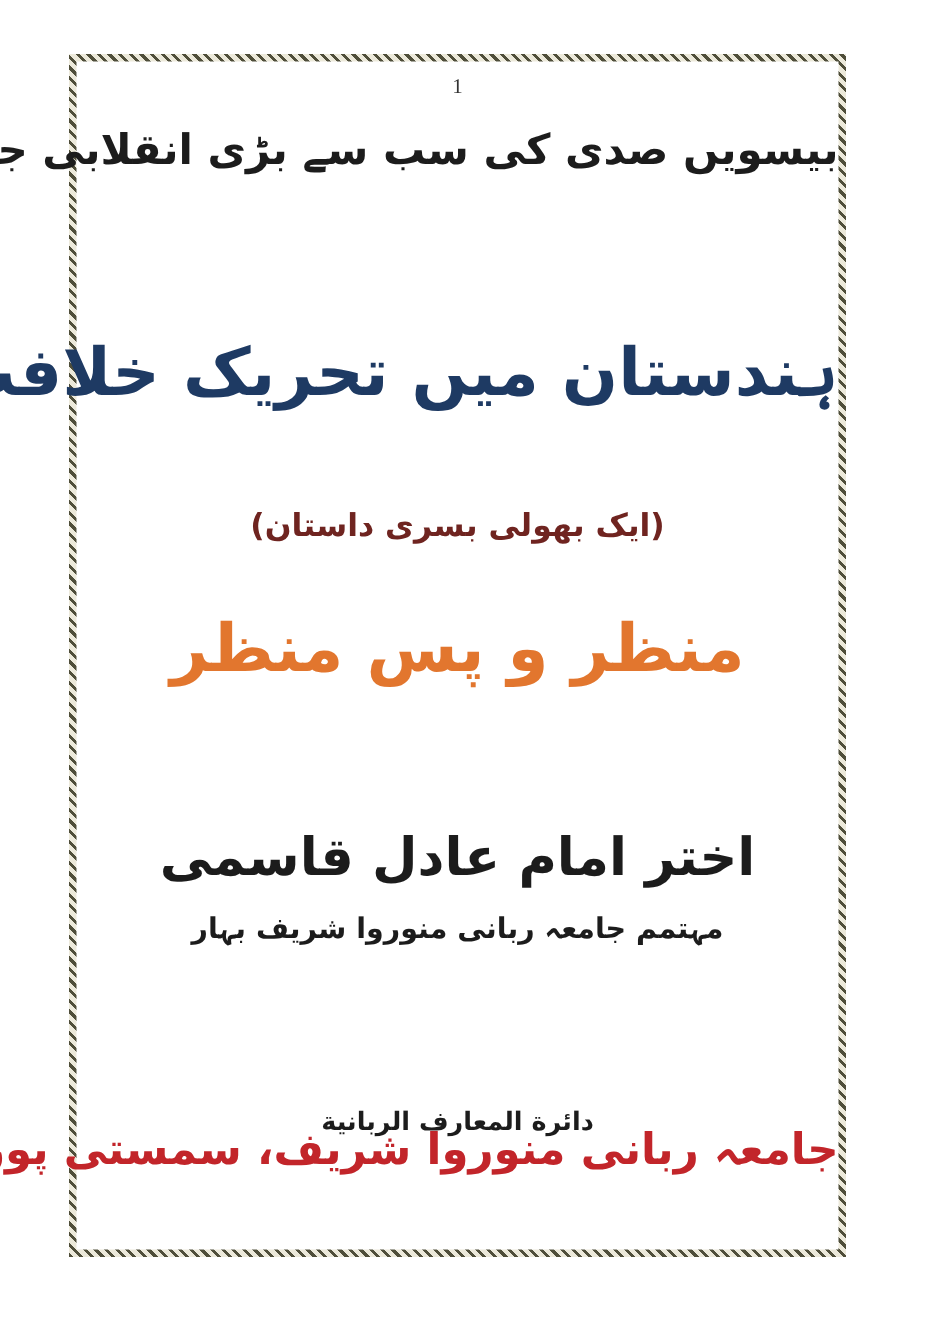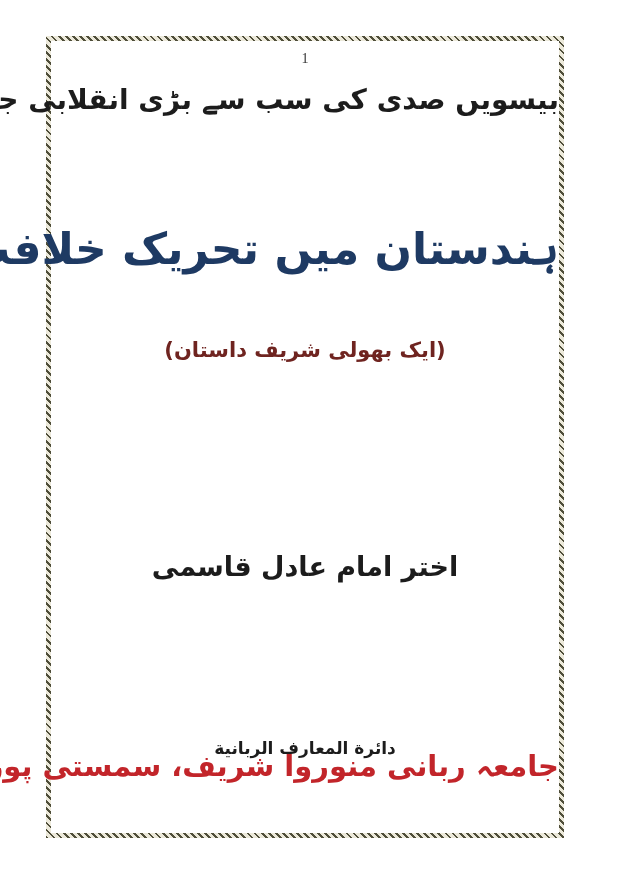--- a/index.html
+++ b/index.html
@@ -76,21 +76,21 @@
     color: var(--subtitle);
   }
   .theme {
     top: 362px;
     font-size: 44px;
     font-weight: bold;
     color: var(--theme);
   }
   .author {
     top: 508px;
-    font-size: 27px;
+    font-size: 35px;
     font-weight: bold;
     color: var(--text);
   }
   .role {
     top: 566px;
     font-size: 19px;
     font-weight: 600;
     color: var(--text);
   }
   .org {
@@ -109,19 +109,21 @@
 </style>
 </head>
 <body>
 
 <div class="page">
   <div class="frame">
     <div class="inner">
       <div class="pageno">1</div>
       <div class="line tagline">بیسویں صدی کی سب سے بڑی انقلابی جدوجہد</div>
       <div class="line title">ہندستان میں تحریک خلافت</div>
-      <div class="line subtitle">(ایک بھولی شریف داستان)</div>
+      <div class="line subtitle">(ایک بھولی بسری داستان)</div>
+      <div class="line theme">منظر و پس منظر</div>
       <div class="line author">اختر امام عادل قاسمی</div>
+      <div class="line role">مہتمم جامعہ ربانی منوروا شریف بہار</div>
       <div class="line org">دائرة المعارف الربانية</div>
       <div class="line institution">جامعہ ربانی منوروا شریف، سمستی پور بہار</div>
     </div>
   </div>
 </div>
 
 </body></html>

